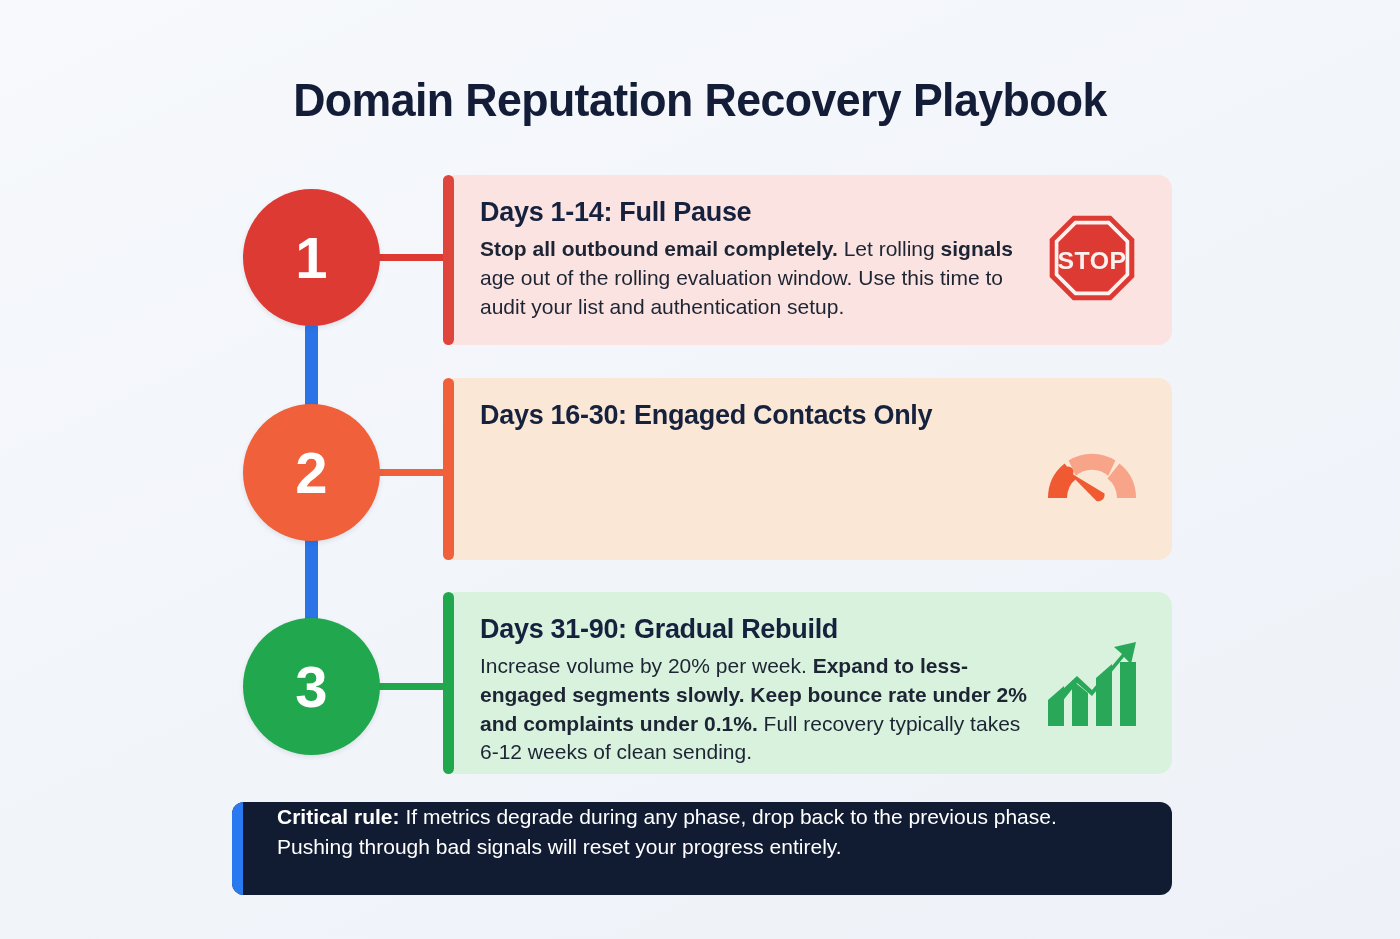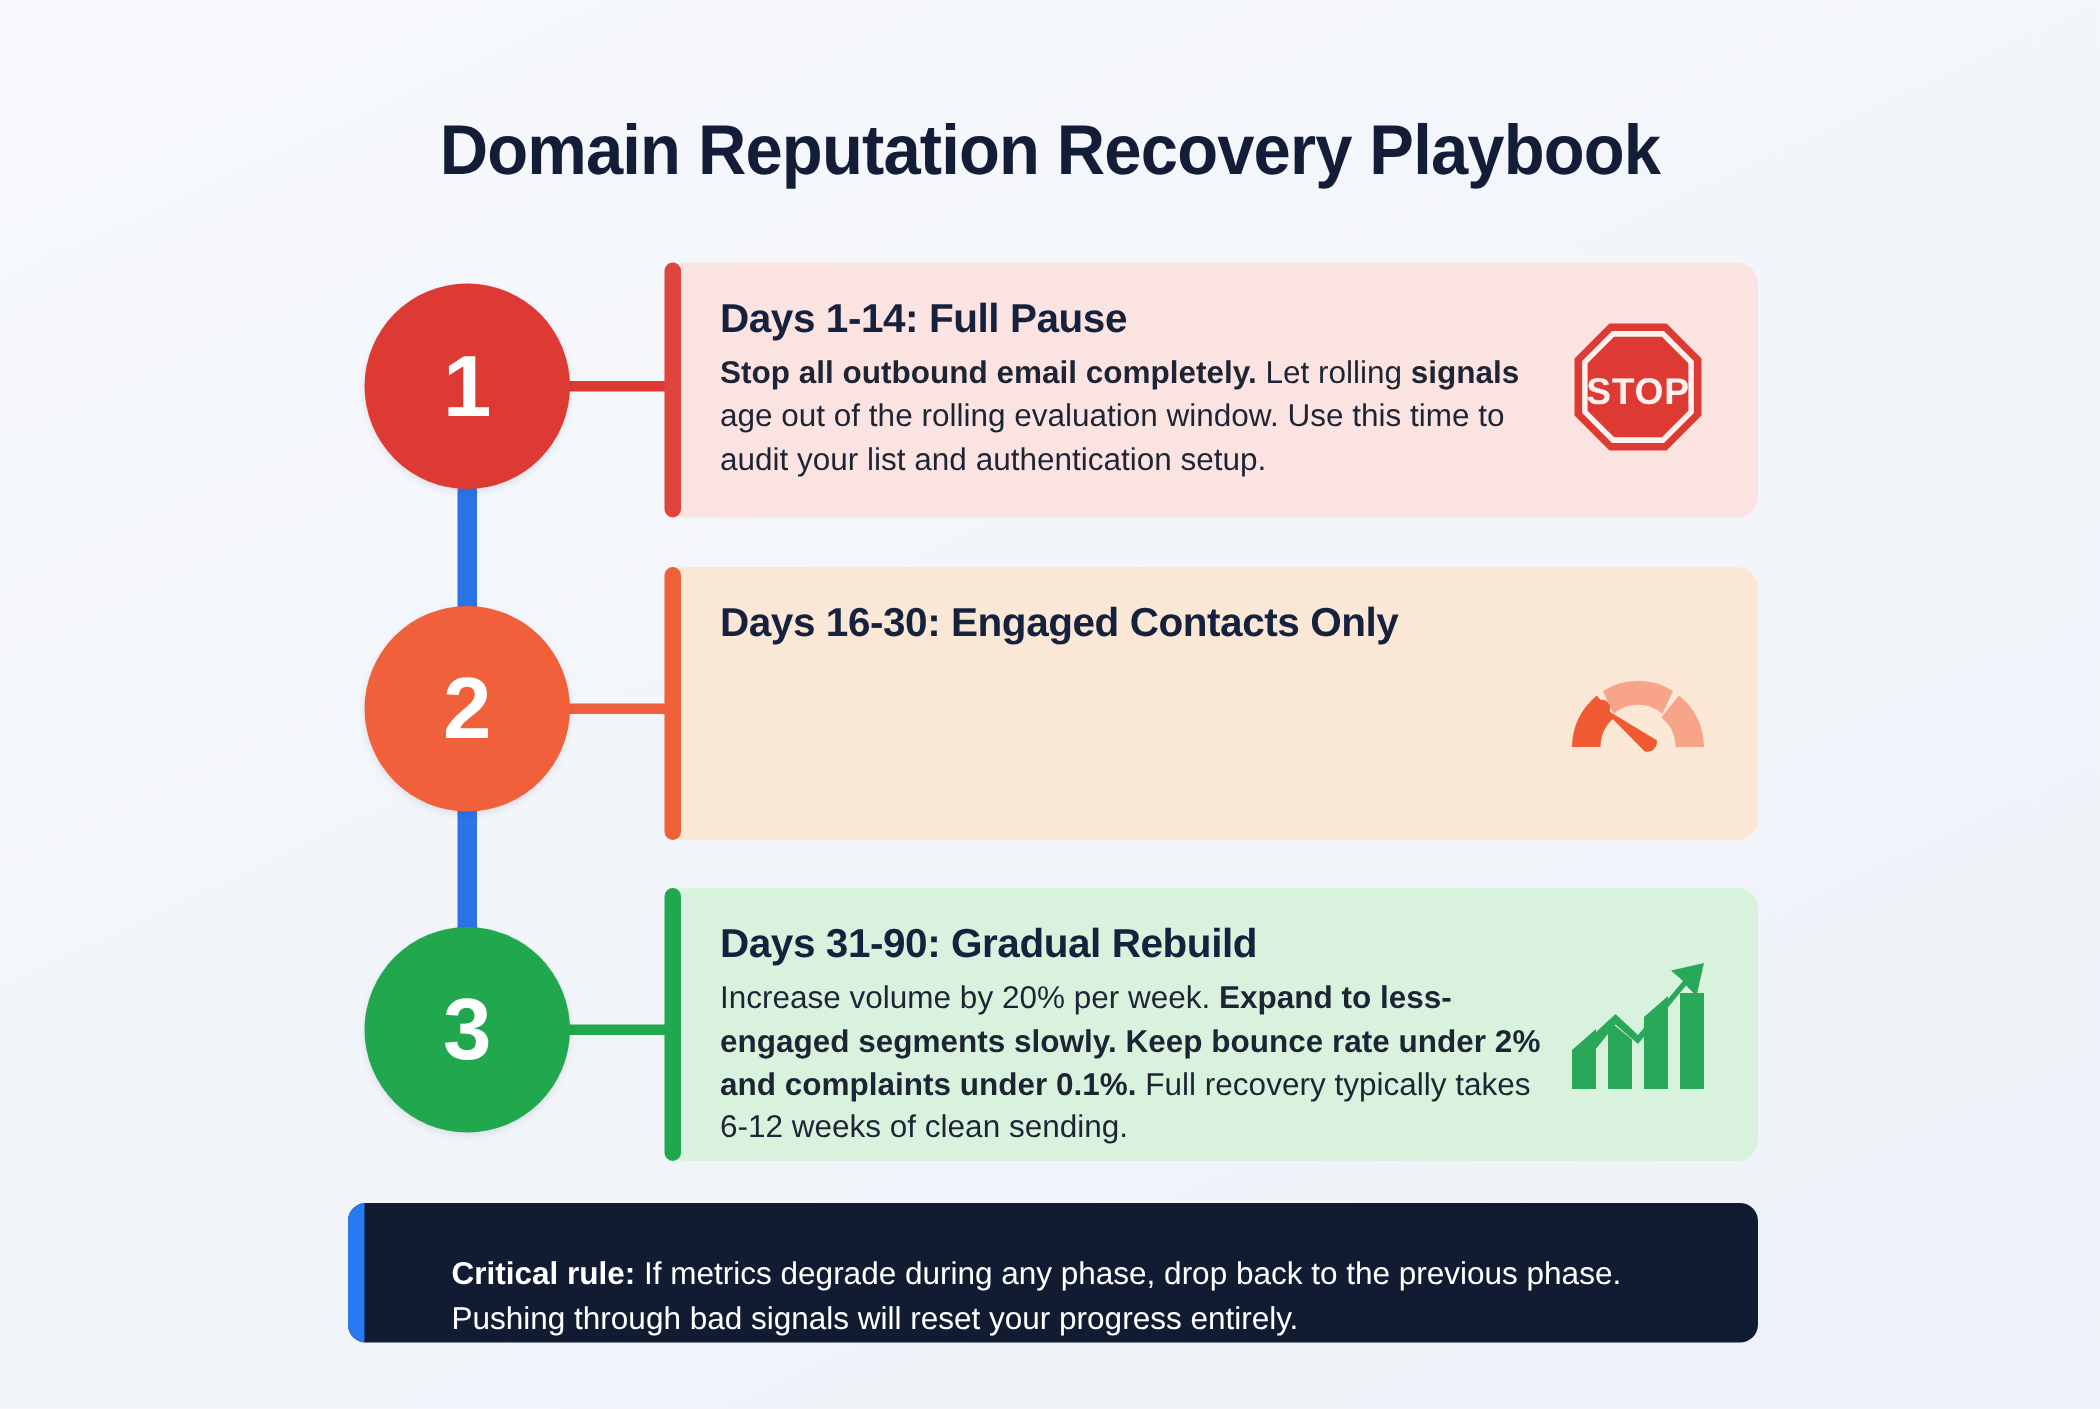--- a/index.html
+++ b/index.html
@@ -155,23 +155,22 @@
   
   .footer {
     position: absolute;
     left: 232px;
     top: 802px;
     width: 940px;
     height: 93px;
     background: #111c33;
     border-radius: 12px;
     display: flex;
-    align-items: flex-end;
+    align-items: flex-start;
     overflow: hidden;
-    gap: 24px;
   }
   .footer-bar {
     flex: 0 0 auto;
     width: 11px;
     align-self: stretch;
     background: #2979f0;
   }
   .footer-text {
     flex: 1 1 auto;
     padding: 0 38px 0 34px;

